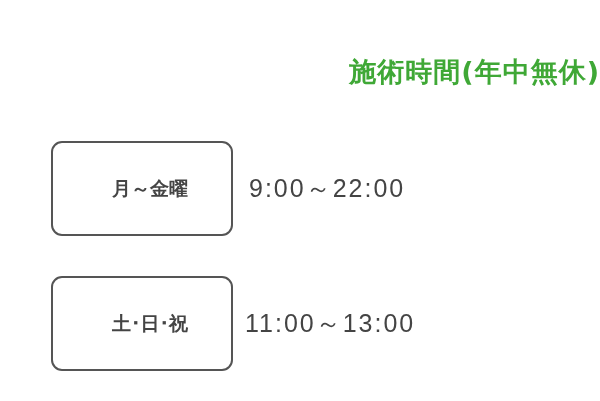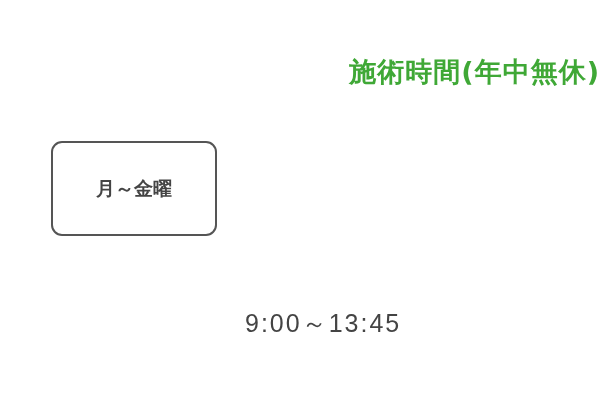--- a/index.html
+++ b/index.html
@@ -42,20 +42,21 @@
       height: 91px;
       border: 2px solid #555555;
       border-radius: 11px;
       display: flex;
       align-items: center;
       justify-content: center;
       font-size: 19px;
       font-weight: bold;
       color: #444444;
       box-sizing: content-box;
+      padding-left: 16px;
     }
     .hours {
       position: absolute;
       top: 0;
       height: 95px;
       display: flex;
       align-items: center;
       font-size: 25px;
       color: #444444;
       letter-spacing: 2px;
@@ -66,17 +67,21 @@
   </style>
 </head>
 <body>
 
 <div class="title">施術時間(年中無休)</div>
 
 <div class="row row-1">
   <div class="day-box">
     <span>月～金曜</span>
   </div>
+  <div class="hours">9:00～22:00</div>
 </div>
 
 <div class="row row-2">
-  <div class="hours">9:00～13:45</div>
+  <div class="day-box">
+    <span>土･日･祝</span>
+  </div>
+  <div class="hours">11:00～13:00</div>
 </div>
 
 </body></html>

